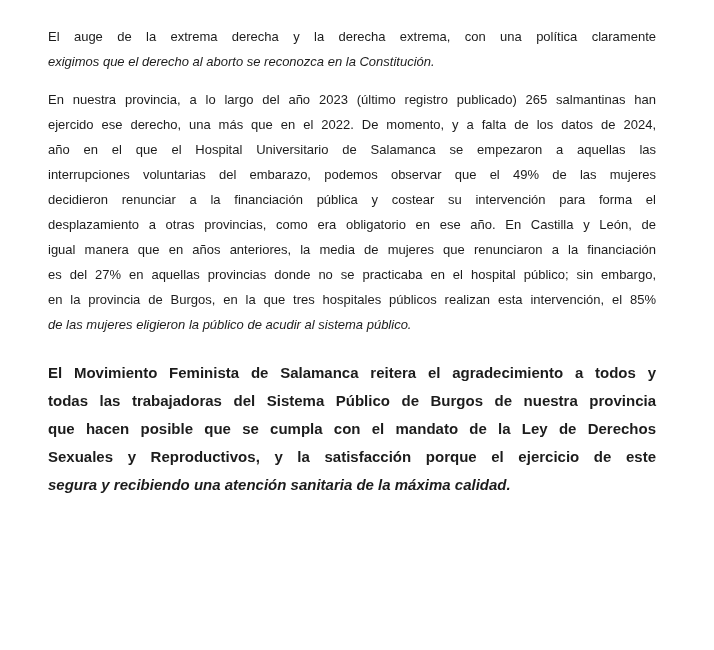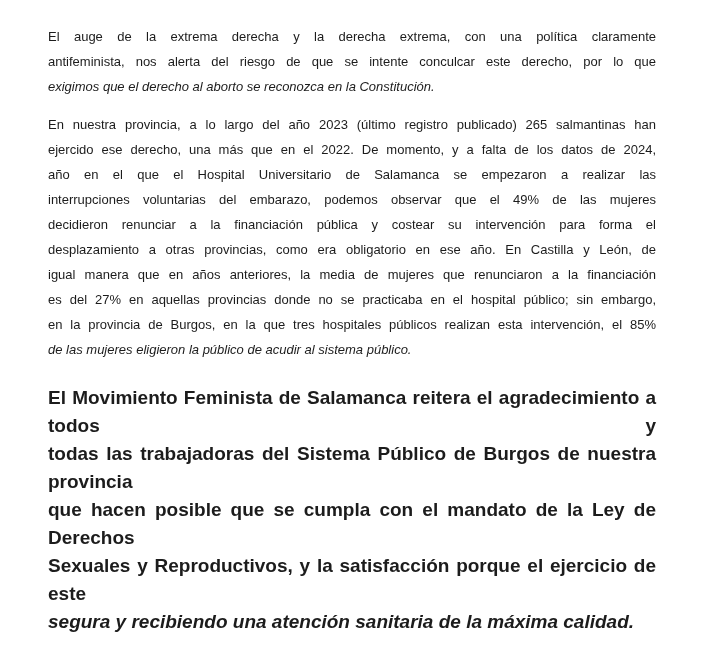--- a/index.html
+++ b/index.html
@@ -25,21 +25,21 @@
     color: #1c1c1c;
     margin: 0;
   }
   .para.normal {
     font-size: 13px;
     line-height: 25px;
     font-weight: normal;
     margin-bottom: 13px;
   }
   .para.bold {
-    font-size: 19px;
+    font-size: 15px;
     line-height: 28px;
     font-weight: bold;
     margin-top: 22px;
   }
   .line {
     text-align: justify;
     text-align-last: justify;
   }
   .line.last {
     text-align: justify;
@@ -47,27 +47,26 @@
     font-style: italic;
   }
 </style>
 </head>
 <body>
 
 <div class="page">
   <div class="textblock">
       <div class="para normal">
         <div class="line">El auge de la extrema derecha y la derecha extrema, con una política claramente</div>
-        <div class="line">antifeminista, nos alerta del riesgo de que se intente conculcar este derecho, por lo que</div>
         <div class="line last">exigimos que el derecho al aborto se reconozca en la Constitución.</div>
       </div>
       <div class="para normal">
         <div class="line">En nuestra provincia, a lo largo del año 2023 (último registro publicado) 265 salmantinas han</div>
         <div class="line">ejercido ese derecho, una más que en el 2022. De momento, y a falta de los datos de 2024,</div>
-        <div class="line">año en el que el Hospital Universitario de Salamanca se empezaron a realizar las</div>
+        <div class="line">año en el que el Hospital Universitario de Salamanca se empezaron a aquellas las</div>
         <div class="line">interrupciones voluntarias del embarazo, podemos observar que el 49% de las mujeres</div>
         <div class="line">decidieron renunciar a la financiación pública y costear su intervención para forma el</div>
         <div class="line">desplazamiento a otras provincias, como era obligatorio en ese año. En Castilla y León, de</div>
         <div class="line">igual manera que en años anteriores, la media de mujeres que renunciaron a la financiación</div>
         <div class="line">es del 27% en aquellas provincias donde no se practicaba en el hospital público; sin embargo,</div>
         <div class="line">en la provincia de Burgos, en la que tres hospitales públicos realizan esta intervención, el 85%</div>
         <div class="line last">de las mujeres eligieron la público de acudir al sistema público.</div>
       </div>
       <div class="para bold">
         <div class="line">El Movimiento Feminista de Salamanca reitera el agradecimiento a todos y</div>

